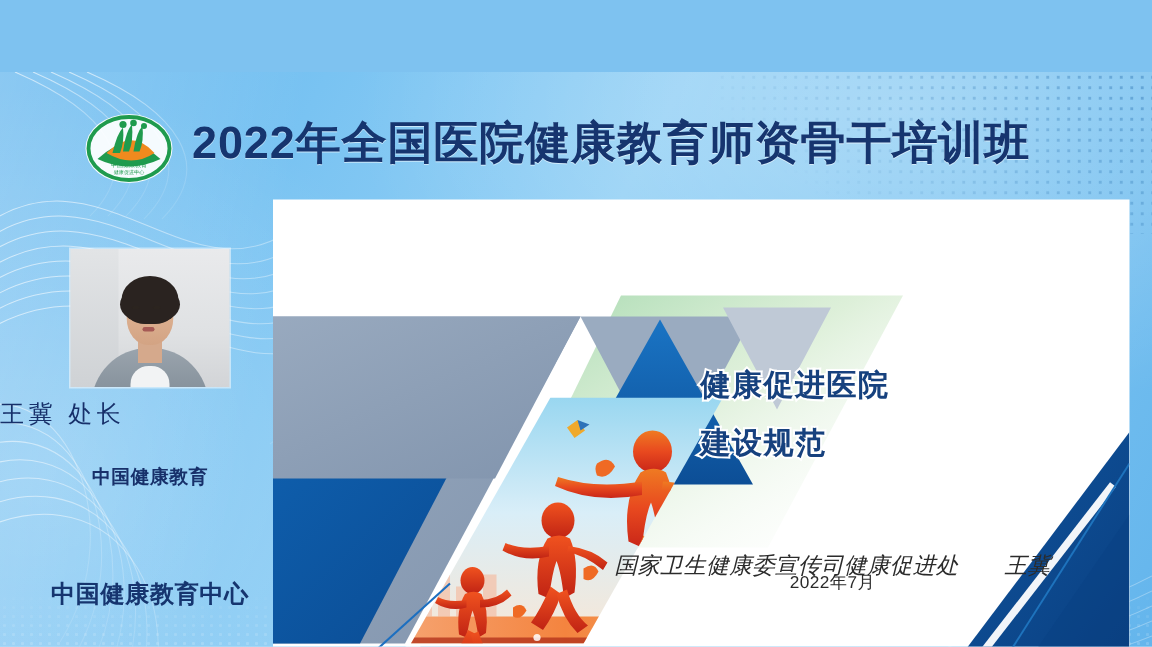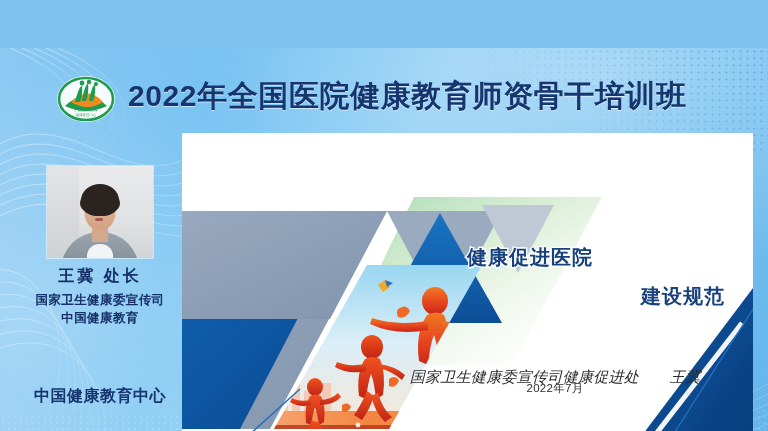--- a/index.html
+++ b/index.html
@@ -83,22 +83,22 @@
   .cam .hairside{
     position:absolute;left:50%;top:24px;transform:translateX(-50%);
     width:40px;height:26px;border-radius:50%;
     background:radial-gradient(ellipse at 50% 28%, rgba(0,0,0,0) 44%, #2a2320 48%);
   }
   .cam .eyeL,.cam .eyeR{position:absolute;top:38px;width:5px;height:2px;border-radius:2px;background:#2b241f;}
   .cam .eyeL{left:41px;} .cam .eyeR{left:55px;}
   .cam .mouth{position:absolute;left:48px;top:52px;width:8px;height:3px;border-radius:3px;background:#a65a55;}
 
   .speaker-name{
-    position:absolute;left:0;top:218px;width:200px;text-align:center;
-    font-size:16px;font-weight:bold;color:#17306a;letter-spacing:3px;
+    position:absolute;left:0;top:218px;width:200px;text-align:left;
+    font-size:16px;font-weight:normal;color:#17306a;letter-spacing:3px;
   }
   .speaker-org{
     position:absolute;left:0;top:243px;width:200px;text-align:center;
     font-size:12.5px;font-weight:bold;color:#17306a;letter-spacing:.4px;line-height:19px;
   }
   .speaker-org2{
     position:absolute;left:0;top:262px;width:200px;text-align:center;
     font-size:12.5px;font-weight:bold;color:#17306a;letter-spacing:.4px;
   }
   .org-bottom{
@@ -118,21 +118,21 @@
   .slide svg.art{position:absolute;left:0;top:0;width:571px;height:313px;}
 
   .slide-title{
     position:absolute;left:285px;top:105px;width:266px;
     font-size:20px;font-weight:bold;line-height:39px;color:#16417e;
     letter-spacing:1px;
     -webkit-text-stroke:2.6px #ffffff;
     paint-order:stroke fill;
   }
   .slide-title .l1{display:block;text-align:left;}
-  .slide-title .l2{display:block;text-align:right;padding-right:8px;}
+  .slide-title .l2{display:block;text-align:left;padding-right:8px;}
 
   .slide-sub1{
     position:absolute;left:208px;top:235px;width:330px;text-align:center;
     font-size:15px;color:#2b2b2b;letter-spacing:.3px;white-space:nowrap;font-style:italic;
   }
   .slide-sub2{
     position:absolute;left:208px;top:248px;width:330px;text-align:center;
     font-size:11.5px;color:#2b2b2b;letter-spacing:.3px;
   }
 </style>
@@ -216,21 +216,20 @@
     <div class="neck"></div>
     <div class="face"></div>
     <div class="hair"></div>
     <div class="hairside"></div>
     <div class="eyeL"></div>
     <div class="eyeR"></div>
     <div class="mouth"></div>
   </div>
 
   <div class="speaker-name">王冀 处长</div>
-  <div class="speaker-org">国家卫生健康委宣传司</div>
   <div class="speaker-org2">中国健康教育</div>
 
   <div class="org-bottom">中国健康教育中心</div>
 
   <div class="slide">
 
     <svg class="art" viewBox="0 0 571 313">
       <defs>
         <linearGradient id="gSlate" x1="0" y1="0" x2="1" y2="1">
           <stop offset="0" stop-color="#9aabc0"></stop>

